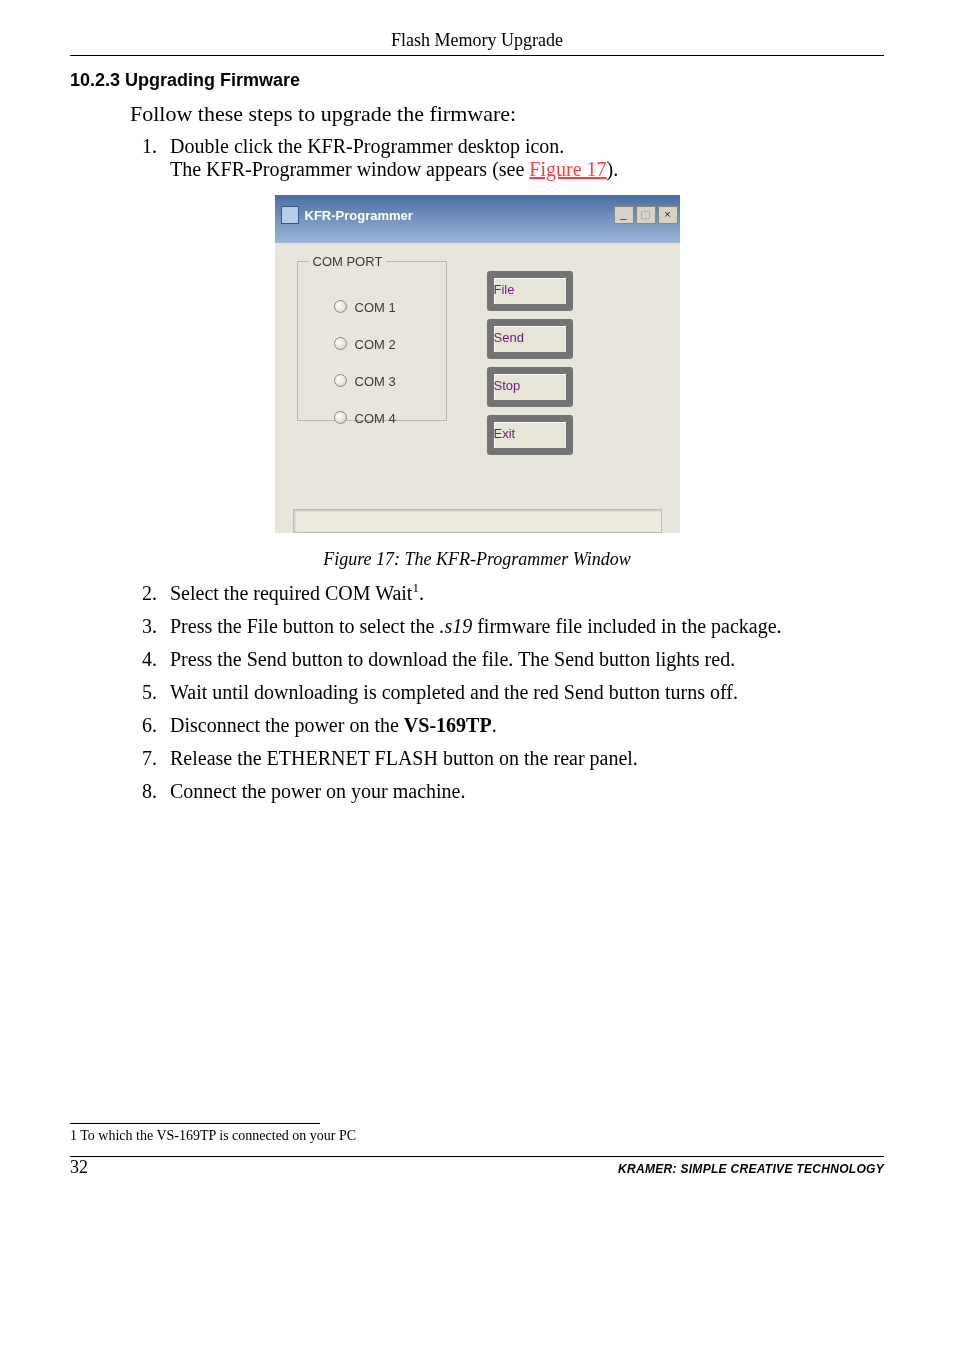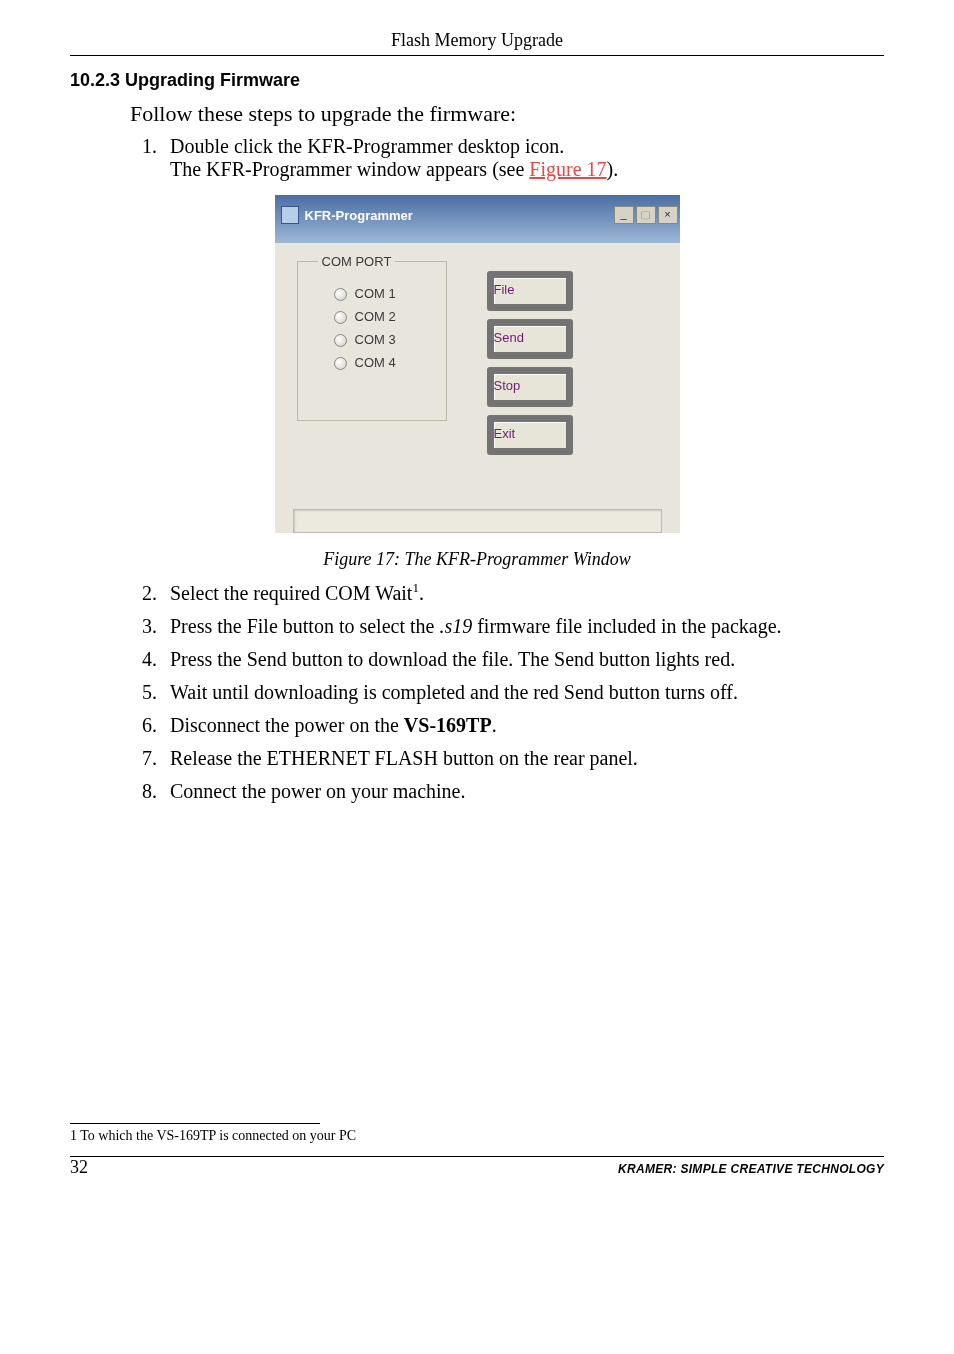--- a/index.html
+++ b/index.html
@@ -94,25 +94,25 @@
     height: 160px;
     border: 1px solid #bdb9a8;
     padding: 16px 0 0 36px;
     box-sizing: border-box;
     font-family: "MS Sans Serif", Tahoma, Arial, sans-serif;
     font-size: 13px;
     color: #3a3a3a;
   }
   .grpbox-caption {
     position: absolute;
-    top: -8px; left: 20px;
+    top: -8px; left: 11px;
     background: #e8e6dc;
     padding: 0 4px;
   }
-  .radio-row { display: flex; align-items: flex-end; gap: 8px; margin: 8px 0; }
+  .radio-row { display: flex; align-items: flex-start; gap: 8px; margin: 22px 0; }
   .radio-dot {
     width: 11px; height: 11px; border-radius: 50%;
     border: 1px solid #888; background: radial-gradient(circle at 35% 35%, #fff, #cfccc0);
   }
   .btn-col { display: flex; flex-direction: column; gap: 8px; padding-top: 10px; }
   .classic-btn {
     width: 72px; height: 26px;
     background: #e7e4d8;
     border: 7px solid #737373;
     border-radius: 3px;

